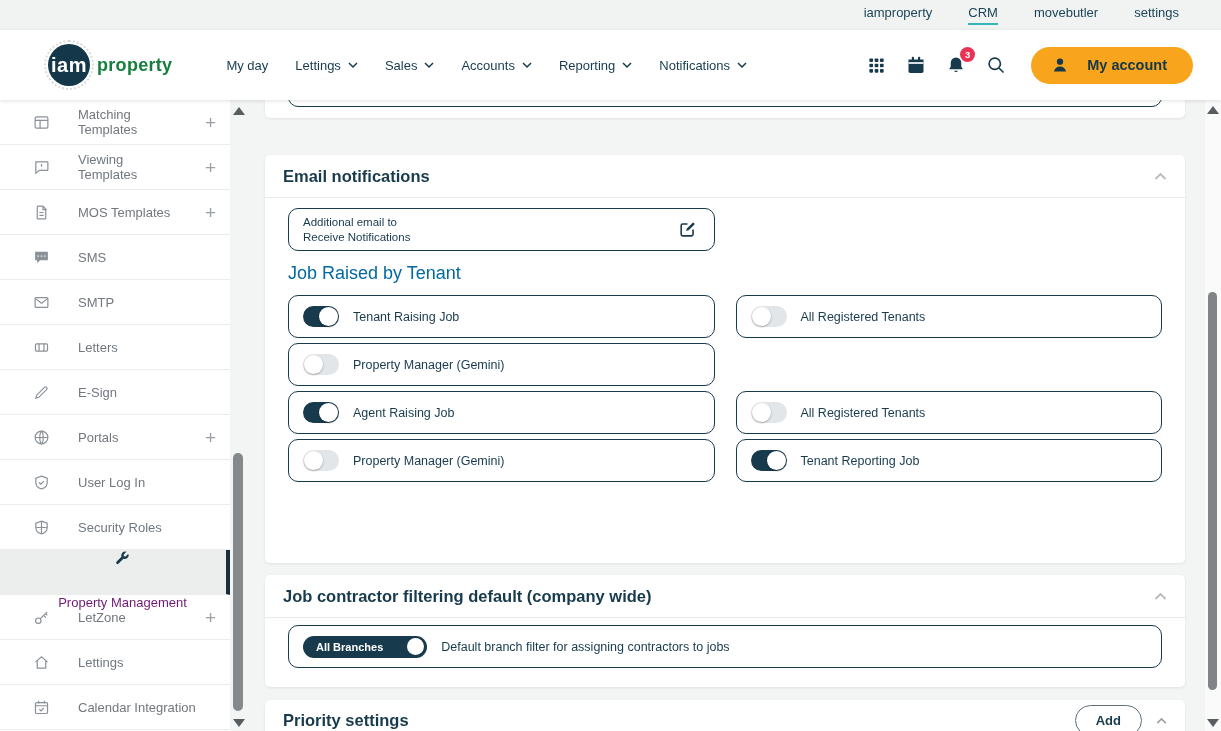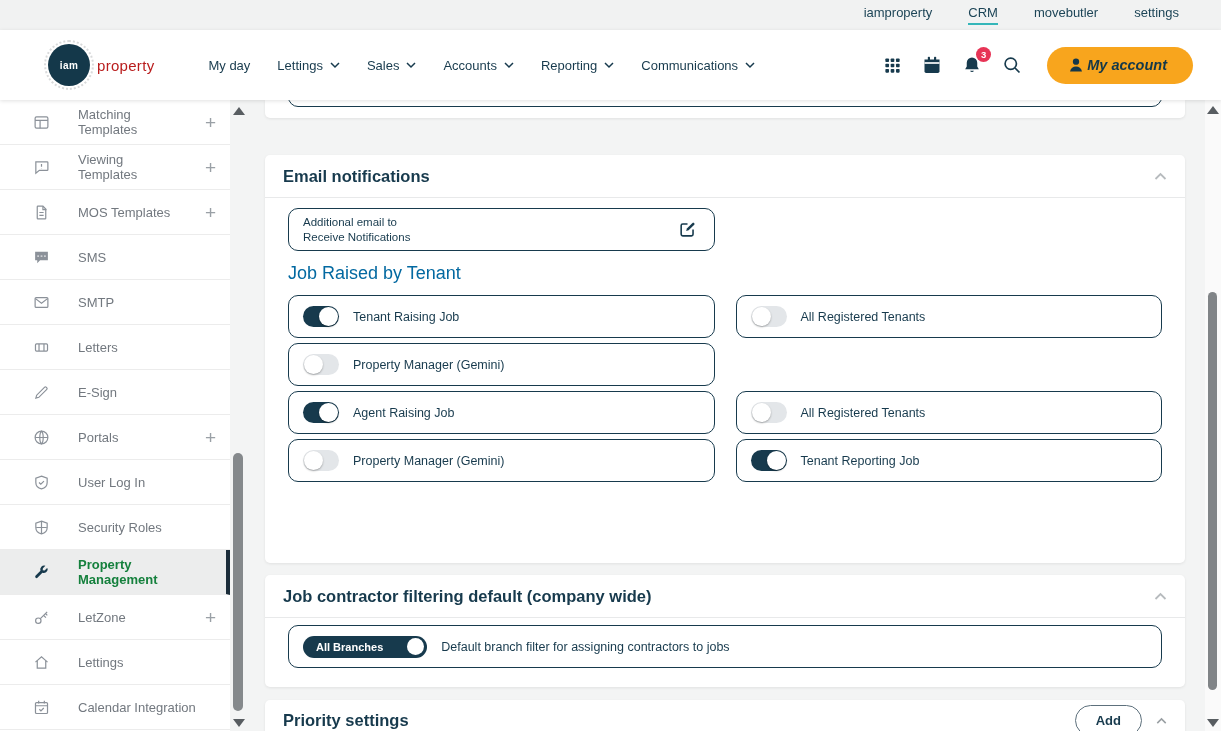--- a/index.html
+++ b/index.html
@@ -25,58 +25,58 @@
   .toplink.active { border-bottom-color:#35B6B9; }
   
   .navbar {
     position:absolute; top:30px; left:0; right:0; height:70px;
     background:#fff; box-shadow:0 1px 4px rgba(0,0,0,.12);
     display:flex; align-items:center; z-index:6;
   }
   .logo { display:flex; align-items:center; gap:7px; margin-left:48px; cursor:pointer; }
   .logo-circle {
     width:42px; height:42px; border-radius:50%; background:#14384a;
-    color:#fff; font-size:10px; display:flex; align-items:center; justify-content:center;
+    color:#fff; font-size:20px; display:flex; align-items:center; justify-content:center;
     outline:2px dotted #d9dadb; outline-offset:2px; font-weight:bold; letter-spacing:.5px;
   }
-  .logo-text { font-size:15px; font-weight:normal; color:#b91c1c; letter-spacing:.3px; }
+  .logo-text { font-size:18px; font-weight:bold; color:#15803d; letter-spacing:.3px; }
   .menu { display:flex; align-items:center; gap:27px; margin-left:54px; }
   .menu-item { display:flex; align-items:center; gap:7px; font-size:13px; color:#173A4D; cursor:pointer; white-space:nowrap; }
   .caret svg { display:block; }
   .nav-right { margin-left:auto; display:flex; align-items:center; gap:14px; margin-right:28px; }
   .icon-btn { width:26px; height:26px; display:flex; align-items:center; justify-content:center; cursor:pointer; position:relative; }
   .badge {
     position:absolute; top:-5px; right:-6px; min-width:15px; height:15px;
     background:#E73456; color:#fff; border-radius:8px; font-size:9.5px; font-weight:bold;
     display:flex; align-items:center; justify-content:center; padding:0 3px;
   }
   .account-btn {
     height:37px; background:#F8A51D; border:none; border-radius:19px;
-    display:flex; align-items:center; gap:2px; padding:0 26px 0 20px;
+    display:flex; align-items:center; gap:18px; padding:0 26px 0 20px;
     font-family:inherit; font-size:14.5px; font-weight:bold; color:#14384a; cursor:pointer;
     margin-left:8px;
-    font-style:italic;
   }
   
   .sidebar {
     position:absolute; top:100px; left:0; width:230px; bottom:0;
     background:#fff;
   }
   .side-item {
     height:45px; display:flex; align-items:center;
     padding:0 14px 0 33px; gap:28px;
     border-bottom:1px solid #ececec; cursor:pointer;
     color:#72787f; font-size:13px;
   }
   .side-item .sicon { width:17px; height:17px; flex:none; display:flex; align-items:center; justify-content:center; color:#8b9199; }
   .side-item .slabel { flex:1; }
   .side-item .plus { font-size:19px; font-weight:300; color:#9aa0a6; line-height:1; }
   .side-item.active {
-    background:#eceded; color:#15803d; font-weight:bold;
+    background:#eceded; color:#701a75; font-weight:normal;
     border-right:4px solid #1b2d3a;
+    flex-direction:column;
   }
   .side-item.active .sicon { color:#173A4D; }
   
   .side-scroll { position:absolute; left:230px; top:100px; bottom:0; width:17px; }
   .tri-up, .tri-down { position:absolute; left:3px; width:0; height:0; border-left:6px solid transparent; border-right:6px solid transparent; cursor:pointer; }
   .tri-up { top:7px; border-bottom:8px solid #585d61; }
   .tri-down { bottom:4px; border-top:8px solid #585d61; }
   .side-thumb { position:absolute; left:3px; top:353px; width:10px; height:258px; background:#85898c; border-radius:5px; cursor:pointer; }
   
   .page-scroll { position:absolute; right:0; top:100px; bottom:0; width:16px; background:#fafafa; }
@@ -173,21 +173,21 @@
       </div>
     <div class="menu-item">
         <span>Reporting</span>
         <span class="caret">
           <svg width="10" height="7" viewBox="0 0 10 7">
             <path d="M1 1l4 4 4-4" fill="none" stroke="#173A4D" stroke-width="1.5"></path>
           </svg>
         </span>
       </div>
     <div class="menu-item">
-        <span>Communications</span>
+        <span>Notifications</span>
         <span class="caret">
           <svg width="10" height="7" viewBox="0 0 10 7">
             <path d="M1 1l4 4 4-4" fill="none" stroke="#173A4D" stroke-width="1.5"></path>
           </svg>
         </span>
       </div>
   </nav>
   <div class="nav-right">
     <div class="icon-btn">
       <svg width="19" height="19" viewBox="0 0 24 24" fill="#173A4D">

